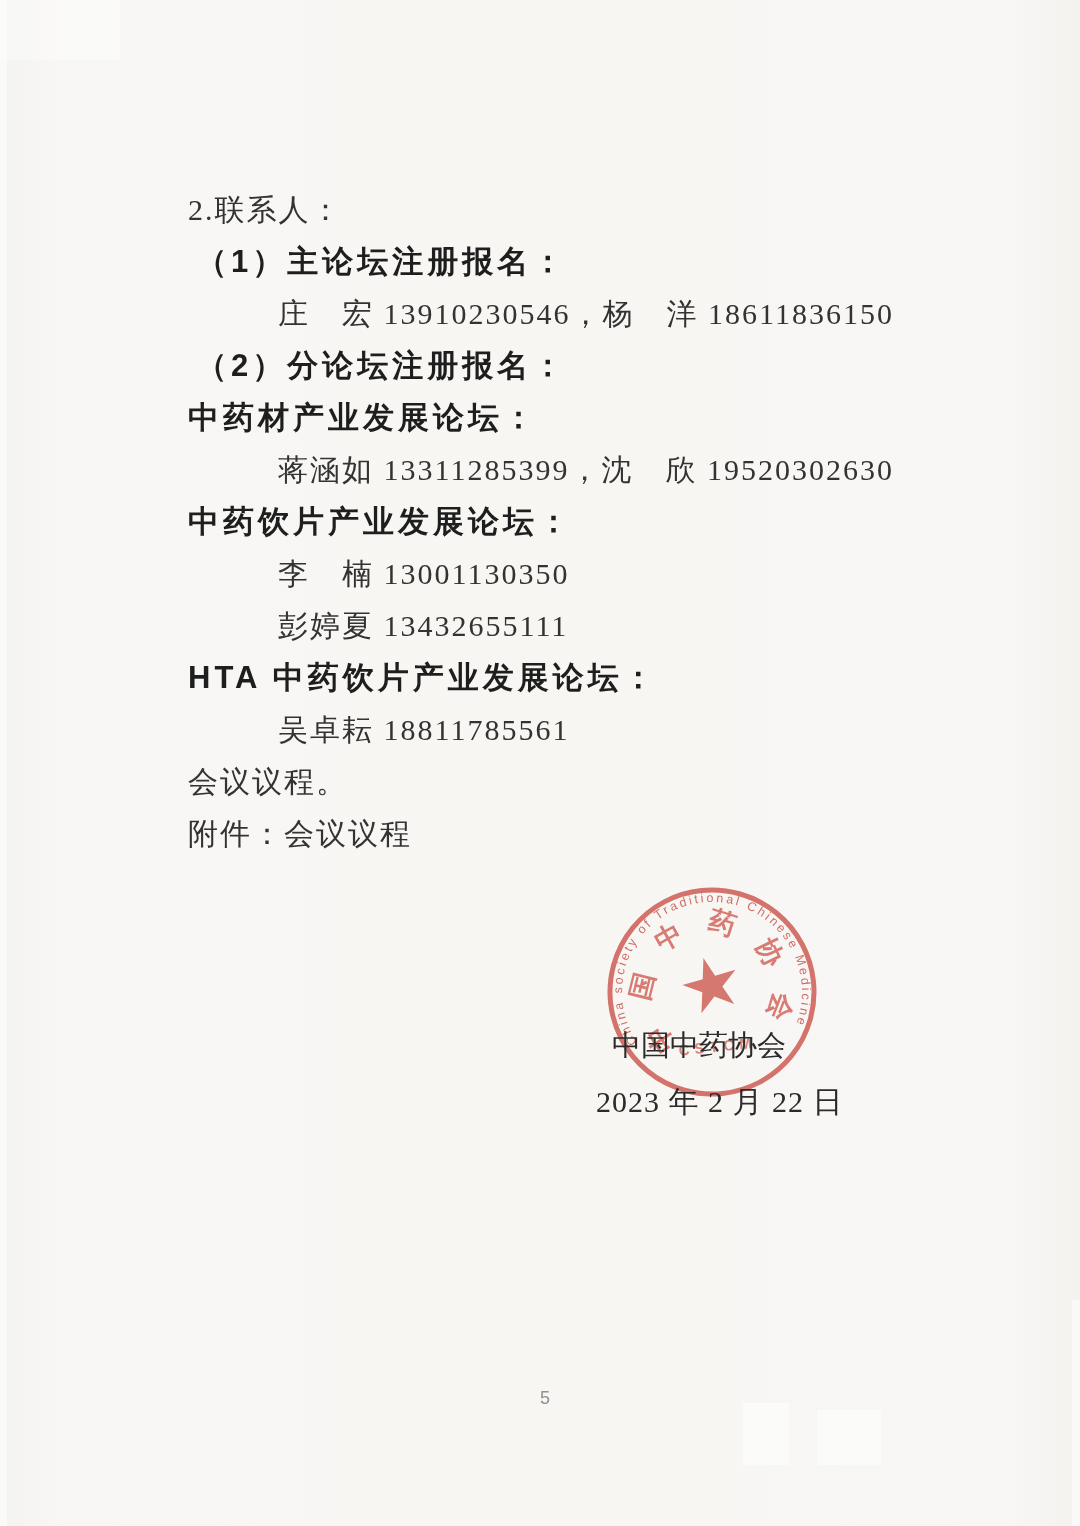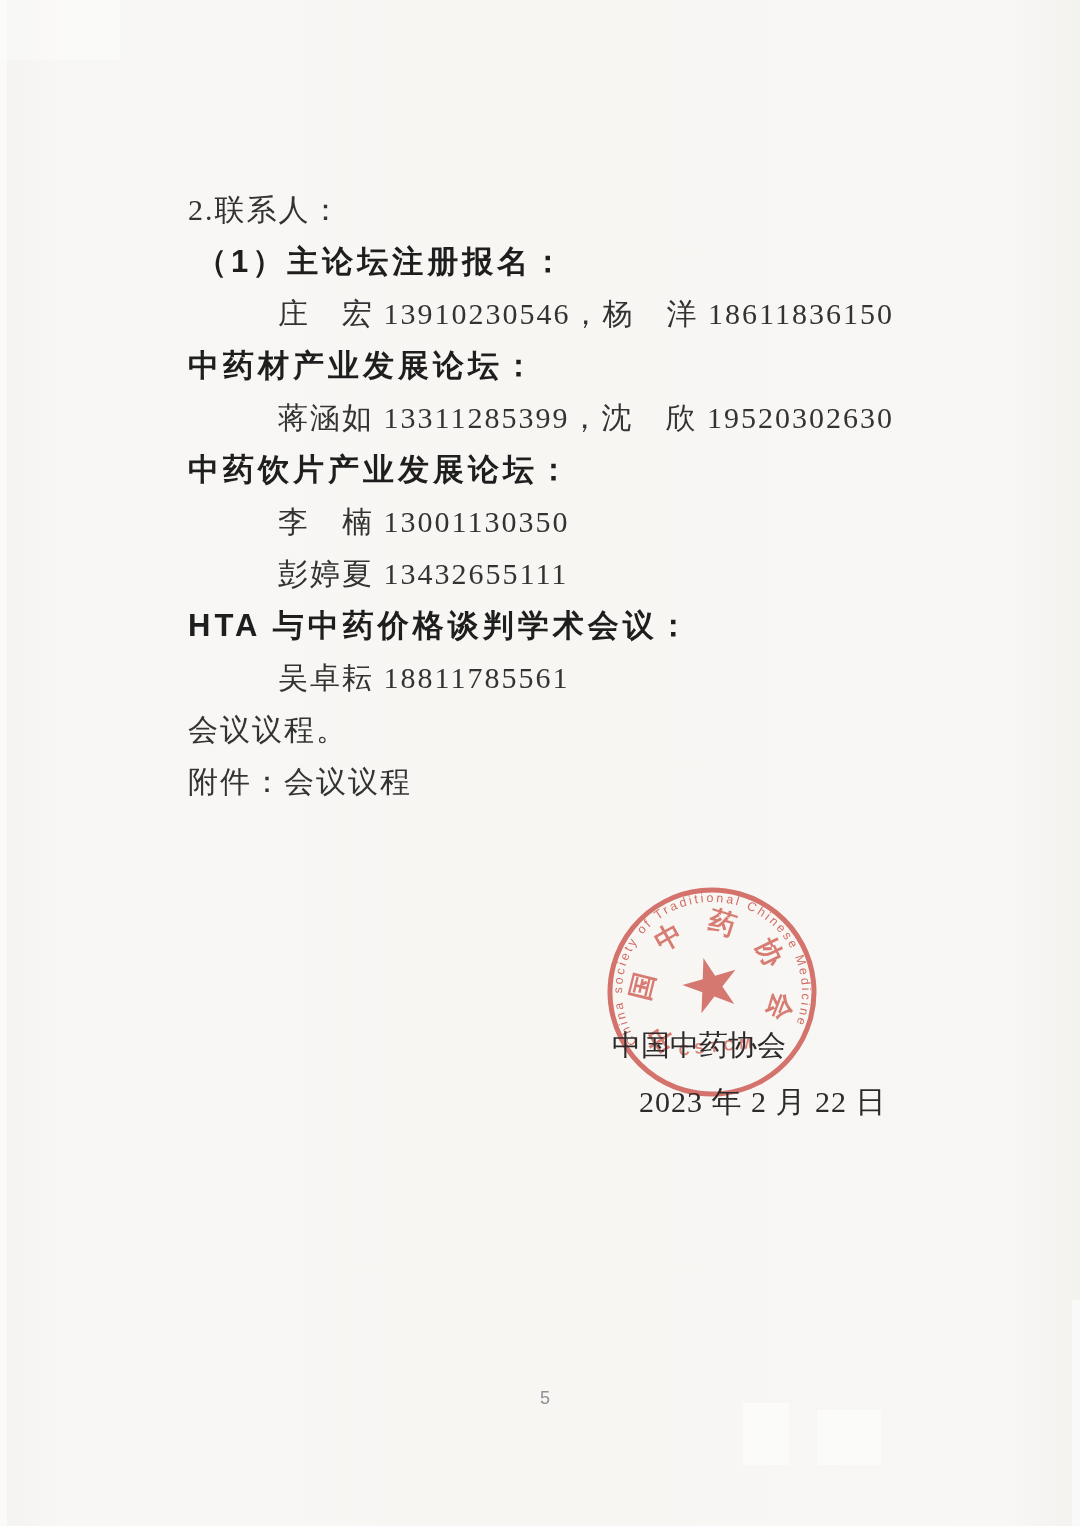--- a/index.html
+++ b/index.html
@@ -66,21 +66,20 @@
   .sign-date {
     position: absolute;
     left: 596px;
     top: 1082px;
     font-family: "Liberation Serif", serif;
     font-size: 30px;
     letter-spacing: 1px;
     color: #2b2b2b;
     white-space: pre;
     z-index: 3;
-    margin-left: 43px;
   }
 
   
   .seal {
     position: absolute;
     left: 600px;
     top: 880px;
     width: 224px;
     height: 224px;
     transform: rotate(-6deg);
@@ -107,26 +106,27 @@
   <div class="artifact art-left-strip"></div>
   <div class="artifact art-tl"></div>
   <div class="artifact art-br-1"></div>
   <div class="artifact art-br-2"></div>
   <div class="artifact art-right-strip"></div>
 
   <div class="textblock">
     <div class="line b">2.联系人：</div>
     <div class="line h p">（1）主论坛注册报名：</div>
     <div class="line b c">庄　宏 13910230546，杨　洋 18611836150</div>
+    <div class="line h p">（2）分论坛注册报名：</div>
     <div class="line h">中药材产业发展论坛：</div>
     <div class="line b c">蒋涵如 13311285399，沈　欣 19520302630</div>
     <div class="line h">中药饮片产业发展论坛：</div>
     <div class="line b c">李　楠 13001130350</div>
     <div class="line b c">彭婷夏 13432655111</div>
-    <div class="line h">HTA 与中药价格谈判学术会议：</div>
+    <div class="line h">HTA 中药饮片产业发展论坛：</div>
     <div class="line b c">吴卓耘 18811785561</div>
     <div class="line b">会议议程。</div>
     <div class="line b">附件：会议议程</div>
   </div>
 
   <svg class="seal" viewBox="0 0 224 224">
     <defs>
       <path id="engArc" d="M 34.1,157 A 90,90 0 1 1 189.9,157" fill="none"></path>
       <path id="cnArc" d="M 61.1,143.8 A 60,60 0 1 1 162.9,143.8" fill="none"></path>
     </defs>

